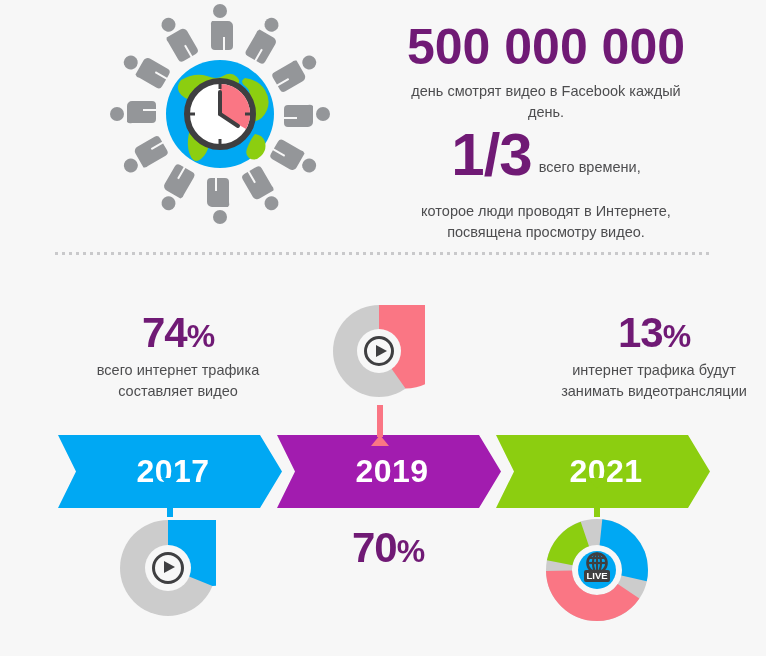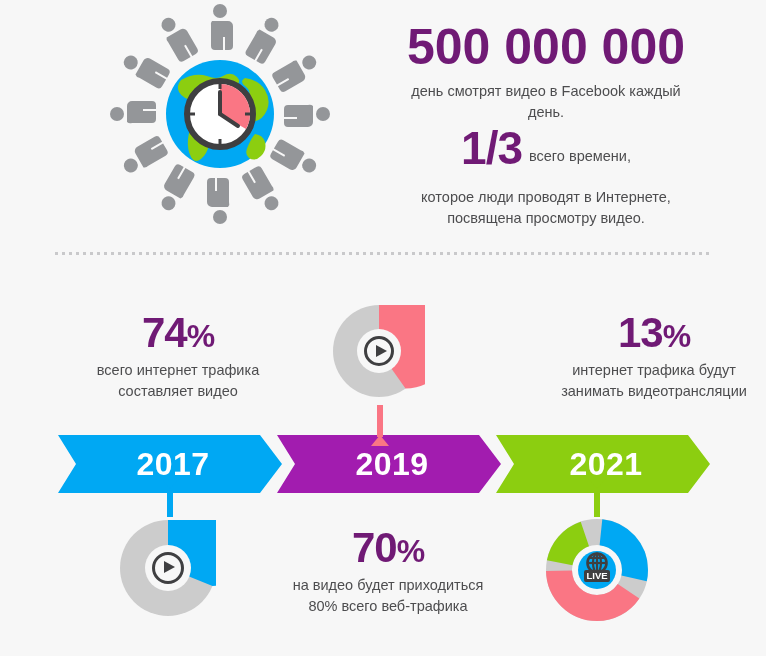--- a/index.html
+++ b/index.html
@@ -25,21 +25,21 @@
     text-align: center;
   }
 
   
   .stat-500 { position: absolute; left: 398px; top: 22px; width: 296px; text-align: center; }
   .stat-500 .big-num { font-size: 50px; letter-spacing: 0px; }
   .stat-500 .cap { margin-top: 9px; }
 
   .stat-13 { position: absolute; left: 398px; top: 125px; width: 296px; text-align: center; }
   .stat-13 .line1 { display: block; text-align: center; }
-  .stat-13 .big-num { font-size: 46px; vertical-align: -3px; }
+  .stat-13 .big-num { font-size: 60px; vertical-align: -3px; }
   .stat-13 .inlinecap { font-size: 14.5px; color: #4d4d4f; margin-left: 7px; }
   .stat-13 .cap { margin-top: 16px; }
 
   
   .divider {
     position: absolute; left: 55px; top: 252px; width: 655px; height: 3px;
     background-image: linear-gradient(to right, #c9c9cb 0px, #c9c9cb 3px, rgba(0,0,0,0) 3px, rgba(0,0,0,0) 7px);
     background-size: 7px 3px;
     background-repeat: repeat-x;
   }
@@ -49,21 +49,21 @@
   .pct-block .big-num { font-size: 42px; }
   .pct-block .big-num .sym { font-size: 32px; }
   .pct-block .cap { margin-top: 6px; }
 
   #pct-74 { left: 78px; top: 312px; }
   #pct-13 { left: 518px; top: 312px; margin-left: 36px; }
   #pct-80 { left: 288px; top: 527px; }
 
   
   .banner {
-    position: absolute; height: 58px;
+    position: absolute; height: 73px;
     display: flex; align-items: center; justify-content: center;
     color: #ffffff; font-size: 32px; font-weight: bold; letter-spacing: 0.5px;
     -webkit-clip-path: polygon(0 0, calc(100% - 22px) 0, 100% 50%, calc(100% - 22px) 100%, 0 100%, 18px 50%);
     clip-path: polygon(0 0, calc(100% - 22px) 0, 100% 50%, calc(100% - 22px) 100%, 0 100%, 18px 50%);
   }
   #banner-2017 { left: 58px;  top: 435px; width: 224px; background: #00a8f3; }
   #banner-2019 { left: 277px; top: 435px; width: 224px; background: #a21caf; }
   #banner-2021 { left: 496px; top: 435px; width: 214px; background: #8cce10; }
   .banner span { padding-left: 6px; }
 
@@ -211,21 +211,20 @@
     <div class="cap">всего интернет трафика составляет видео</div>
   </div>
 
   <div class="pct-block" id="pct-13">
     <div class="big-num"><span>13</span><span class="sym">%</span></div>
     <div class="cap">интернет трафика будут занимать видеотрансляции</div>
   </div>
 
   <div class="pct-block" id="pct-80">
     <div class="big-num"><span>70</span><span class="sym">%</span></div>
-    <div class="cap">на видео будет приходиться 80% всего веб-трафика</div>
   </div>
 
   <div class="donut" id="donut-2019">
     <svg width="92" height="92" viewBox="0 0 92 92" style="position:absolute;left:0;top:0">
       <circle cx="46" cy="46" r="46" fill="#cccccc"></circle>
       <path d="M46 46 L46 0 A46 46 0 1 1 72.5 83.6 Z" fill="#fa7684"></path>
     </svg>
     <div class="hole">
       <div class="play-icon"></div>
     </div>

